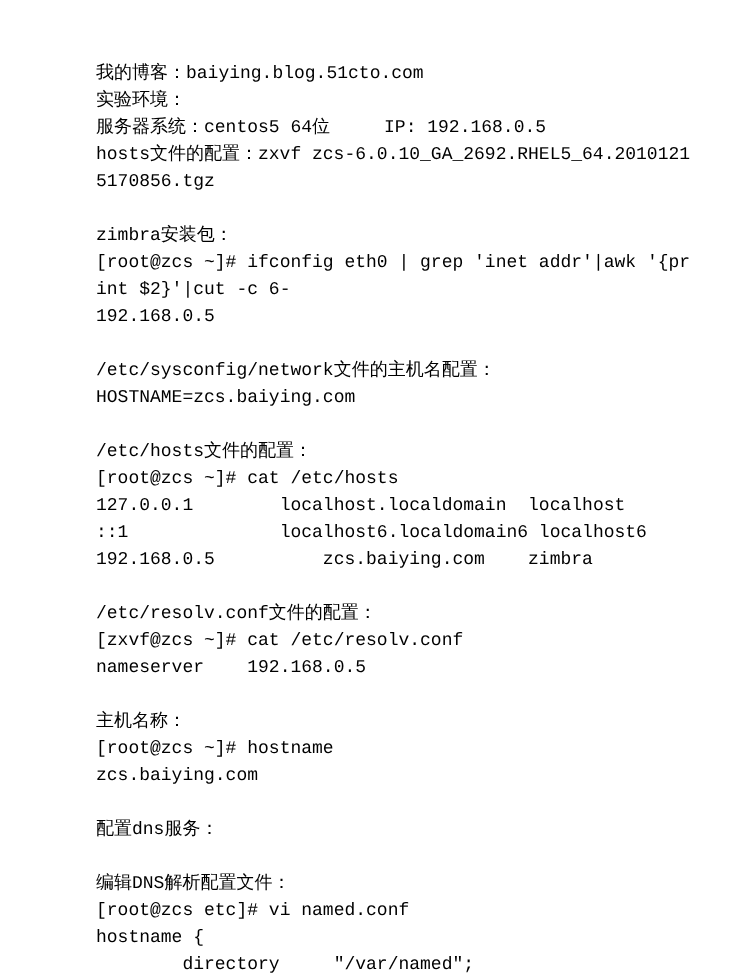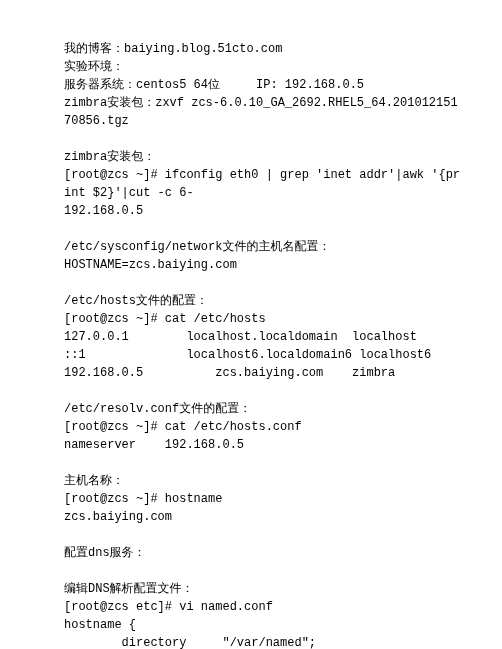--- a/index.html
+++ b/index.html
@@ -17,37 +17,37 @@
       word-break: break-all;
       margin-left: 24px;
     }
   </style>
 </head>
 <body>
 
 <div class="line">我的博客：baiying.blog.51cto.com</div>
 <div class="line">实验环境：</div>
 <div class="line">服务器系统：centos5 64位     IP: 192.168.0.5</div>
-<div class="line">zimbra安装包：zxvf zcs-6.0.10_GA_2692.RHEL5_64.20101215170856.tgz</div>
+<div class="line">hosts文件的配置：zxvf zcs-6.0.10_GA_2692.RHEL5_64.20101215170856.tgz</div>
 <div class="line"> </div>
 <div class="line">zimbra安装包：</div>
 <div class="line">[root@zcs ~]# ifconfig eth0 | grep 'inet addr'|awk '{print $2}'|cut -c 6-</div>
 <div class="line">192.168.0.5</div>
 <div class="line"> </div>
 <div class="line">/etc/sysconfig/network文件的主机名配置：</div>
 <div class="line">HOSTNAME=zcs.baiying.com</div>
 <div class="line"> </div>
 <div class="line">/etc/hosts文件的配置：</div>
 <div class="line">[root@zcs ~]# cat /etc/hosts</div>
 <div class="line">127.0.0.1        localhost.localdomain  localhost</div>
 <div class="line">::1              localhost6.localdomain6 localhost6</div>
 <div class="line">192.168.0.5          zcs.baiying.com    zimbra</div>
 <div class="line"> </div>
 <div class="line">/etc/resolv.conf文件的配置：</div>
-<div class="line">[root@zcs ~]# cat /etc/hosts.conf</div>
+<div class="line">[zxvf@zcs ~]# cat /etc/resolv.conf</div>
 <div class="line">nameserver    192.168.0.5</div>
 <div class="line"> </div>
 <div class="line">主机名称：</div>
 <div class="line">[root@zcs ~]# hostname</div>
 <div class="line">zcs.baiying.com</div>
 <div class="line"> </div>
 <div class="line">配置dns服务：</div>
 <div class="line"> </div>
 <div class="line">编辑DNS解析配置文件：</div>
 <div class="line">[root@zcs etc]# vi named.conf</div>

